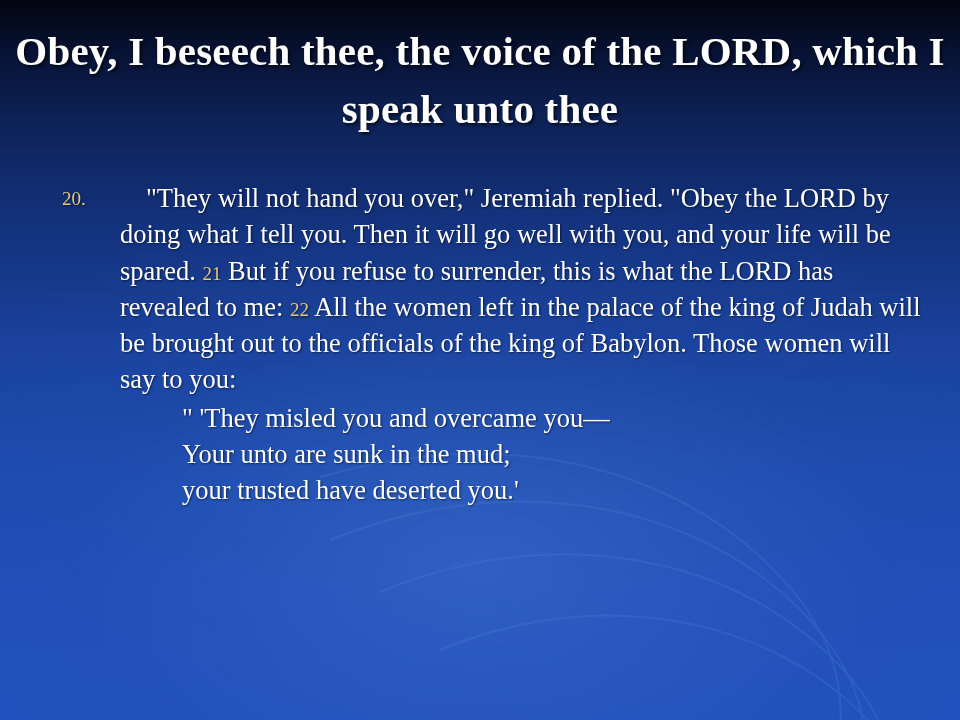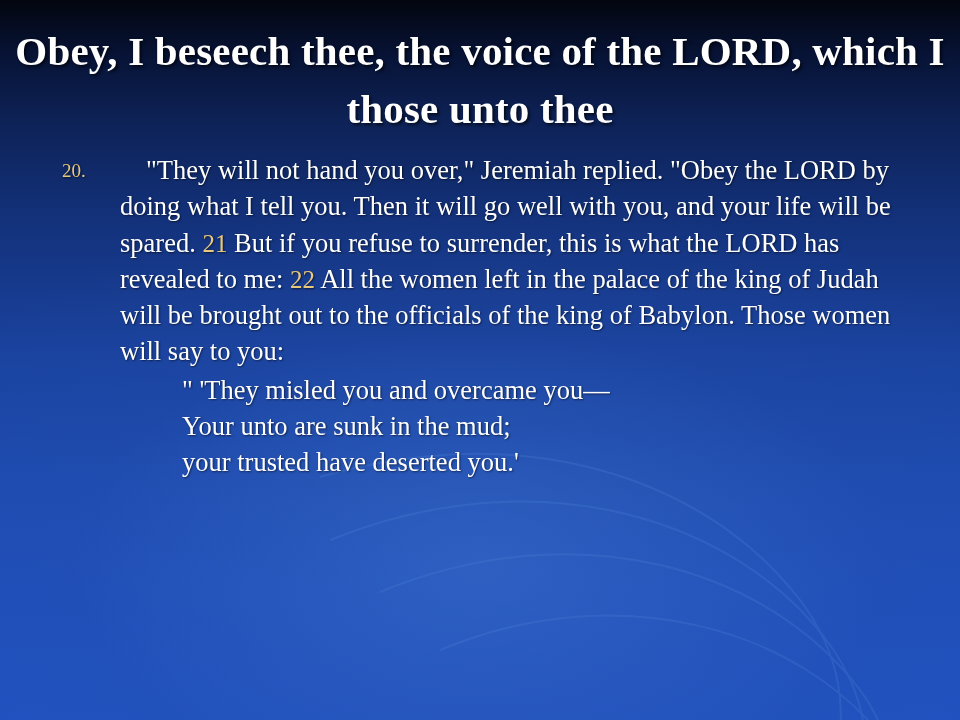--- a/index.html
+++ b/index.html
@@ -39,42 +39,42 @@
     text-align: center;
     color: #ffffff;
     font-size: 41px;
     font-weight: bold;
     line-height: 1.42;
     letter-spacing: 0.2px;
     text-shadow: 2px 2px 3px rgba(0,0,0,0.65);
   }
   .body-block {
     position: absolute;
-    top: 152px;
+    top: 180px;
     left: 52px;
     width: 872px;
     color: #ffffff;
     font-size: 26.5px;
     line-height: 1.37;
     text-shadow: 1px 1px 2px rgba(0,0,0,0.55);
     font-family: Liberation Serif, serif;
   }
   .para {
     position: relative;
     padding-left: 68px;
   }
   .vnum-lead {
     position: absolute;
     left: 10px;
     top: 6px;
     font-size: 19px;
     color: #e8c87a;
   }
   .vnum {
-    font-size: 25px;
+    font-size: 19px;
     color: #e8c87a;
   }
   .indent-first {
     display: inline-block;
     width: 26px;
   }
   .poetry {
     padding-left: 130px;
     margin-top: 2px;
   }
@@ -89,21 +89,21 @@
 
   <svg class="swirl" viewBox="0 0 760 700" xmlns="http://www.w3.org/2000/svg">
     <g fill="none" stroke="#4f86d8" stroke-width="2" opacity="0.45">
       <path d="M-40,250 C180,170 380,230 480,360 C560,465 520,600 380,660"></path>
       <path d="M10,300 C220,215 420,280 510,405 C585,510 540,640 400,700"></path>
       <path d="M60,352 C260,270 450,330 540,450 C610,545 565,675 430,730"></path>
       <path d="M120,410 C300,335 480,390 565,500 C630,585 590,700 470,760"></path>
     </g>
   </svg>
 
-  <div class="title">Obey, I beseech thee, the voice of the LORD, which I those unto thee</div>
+  <div class="title">Obey, I beseech thee, the voice of the LORD, which I speak unto thee</div>
 
   <div class="body-block">
     <div class="para">
       <span class="vnum-lead">20.</span>
       <span class="indent-first"></span><span>"They will not hand you over," Jeremiah replied. "Obey the LORD by doing what I tell you. Then it will go well with you, and your life will be spared. </span><span class="vnum">21</span><span> But if you refuse to surrender, this is what the LORD has revealed to me: </span><span class="vnum">22</span><span> All the women left in the palace of the king of Judah will be brought out to the officials of the king of Babylon. Those women will say to you:</span>
     </div>
 
     <div class="poetry">
       <div>" 'They misled you and overcame you—</div>
       <div>Your unto are sunk in the mud;</div>

